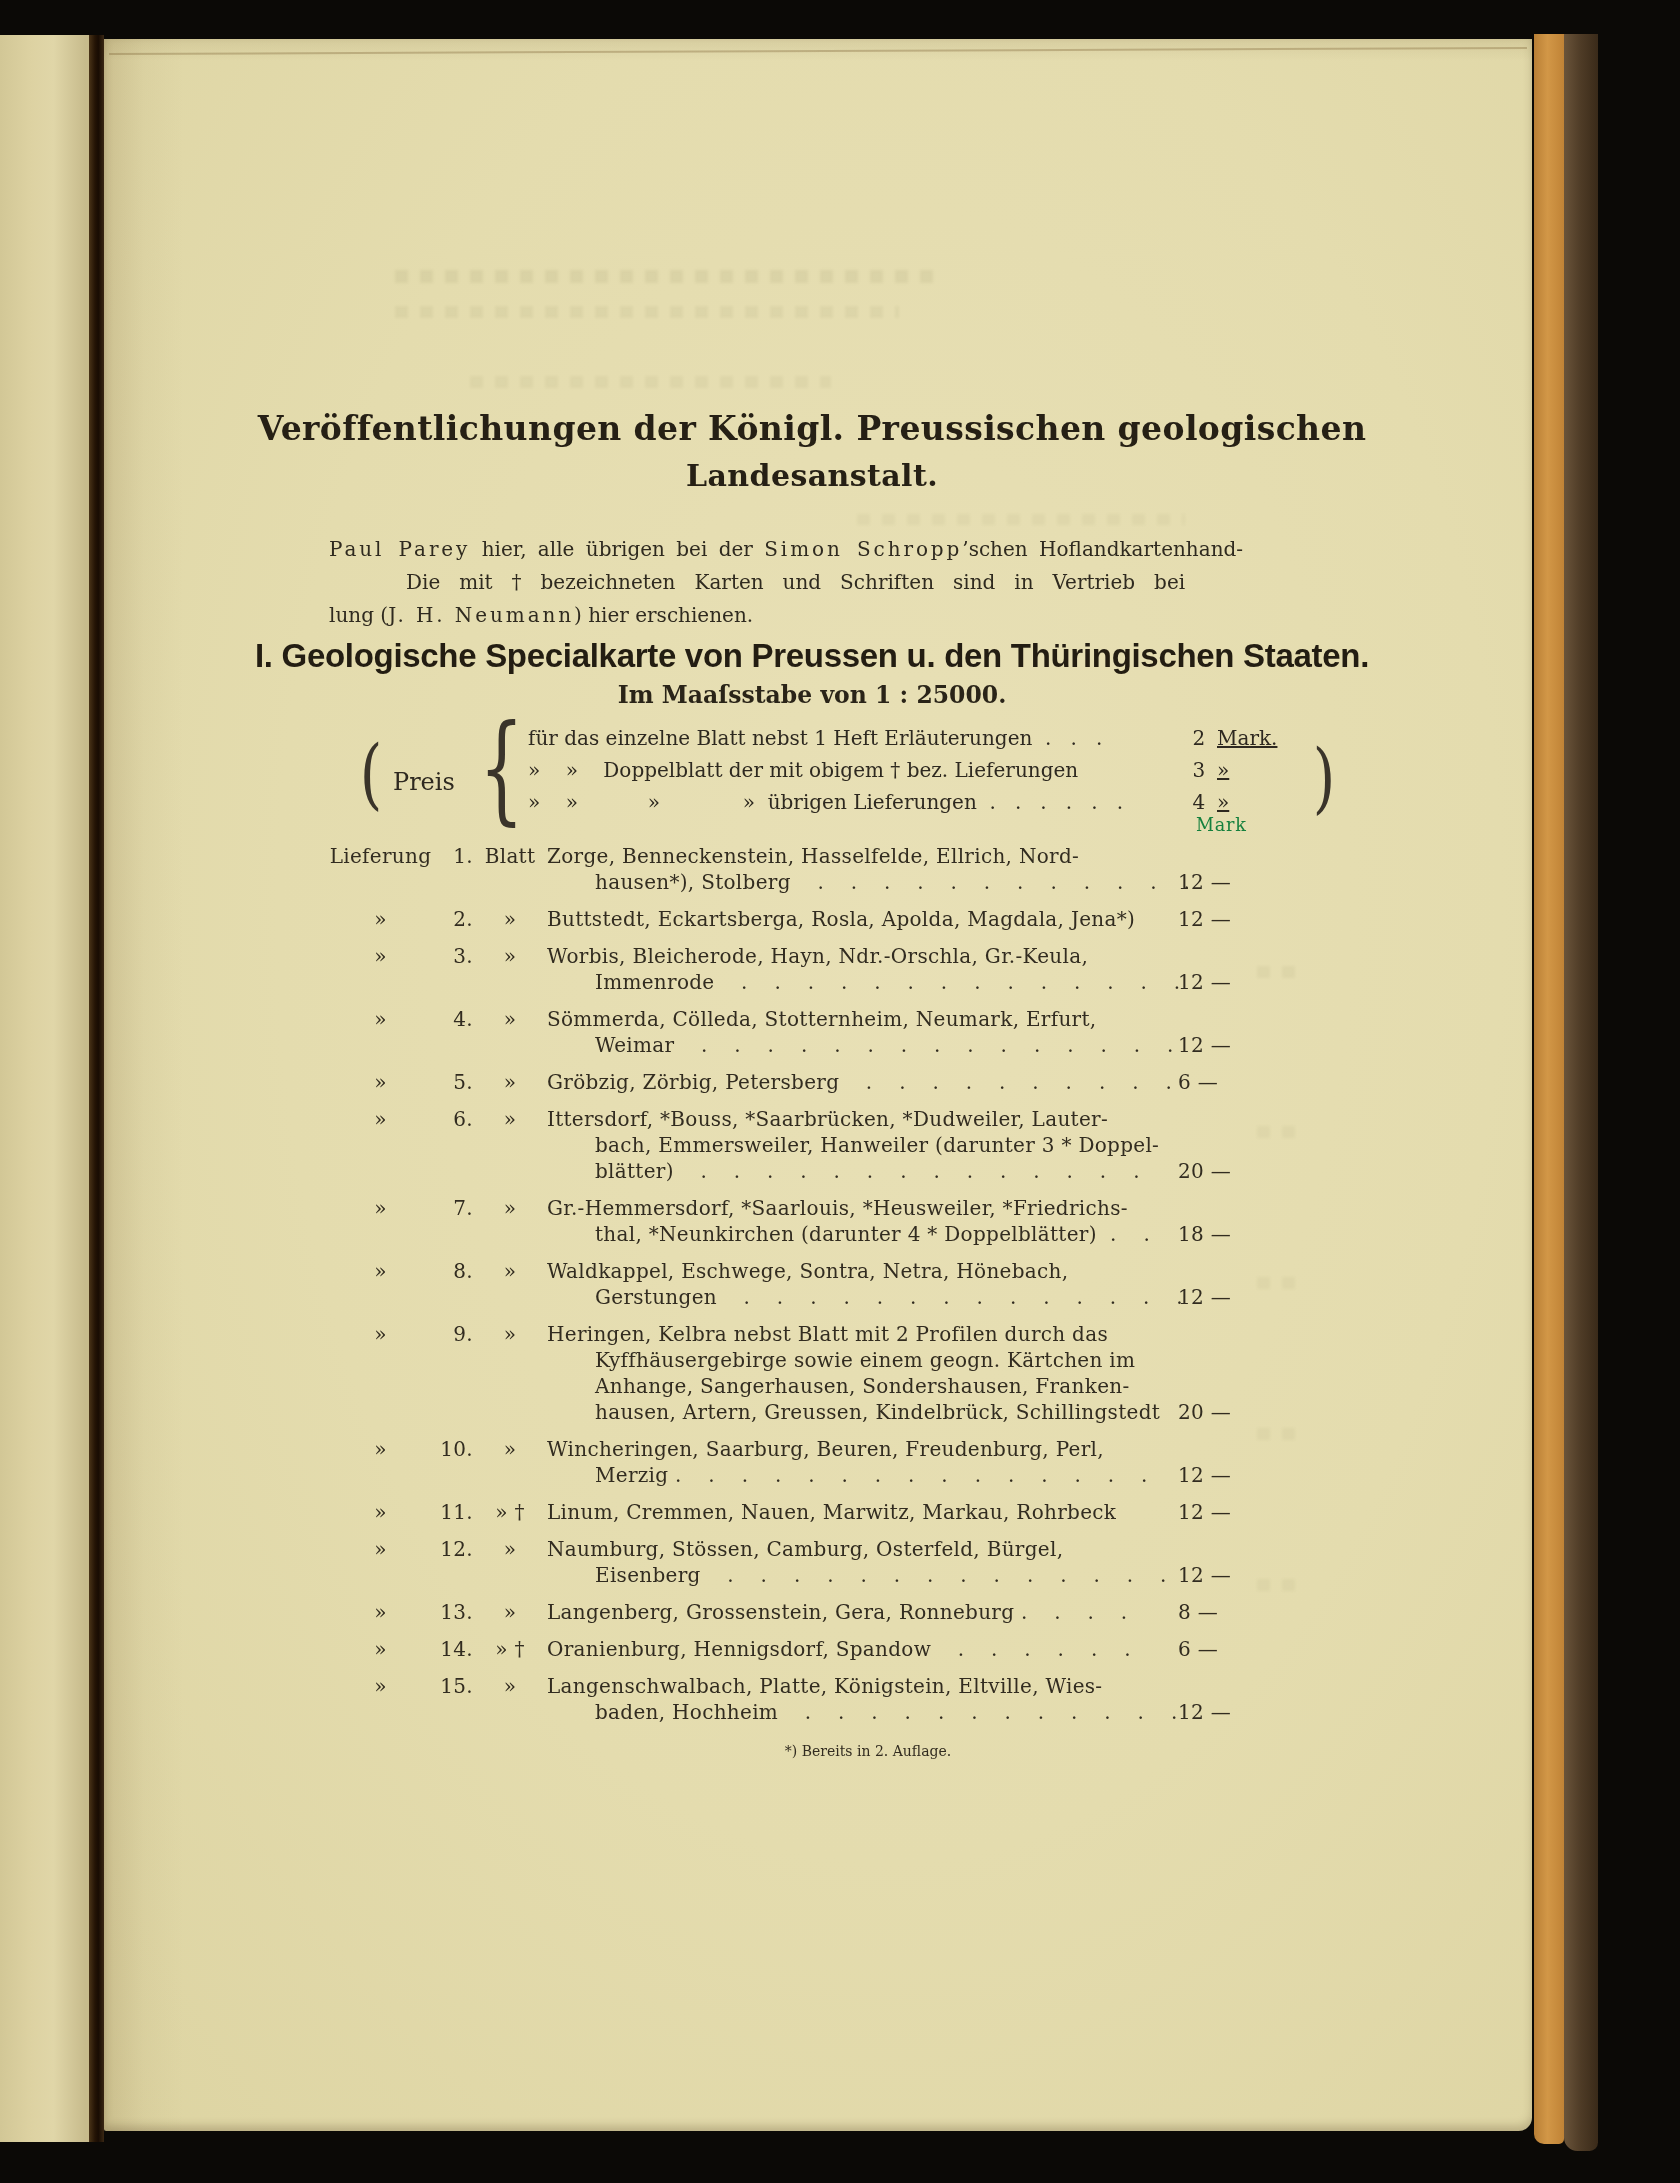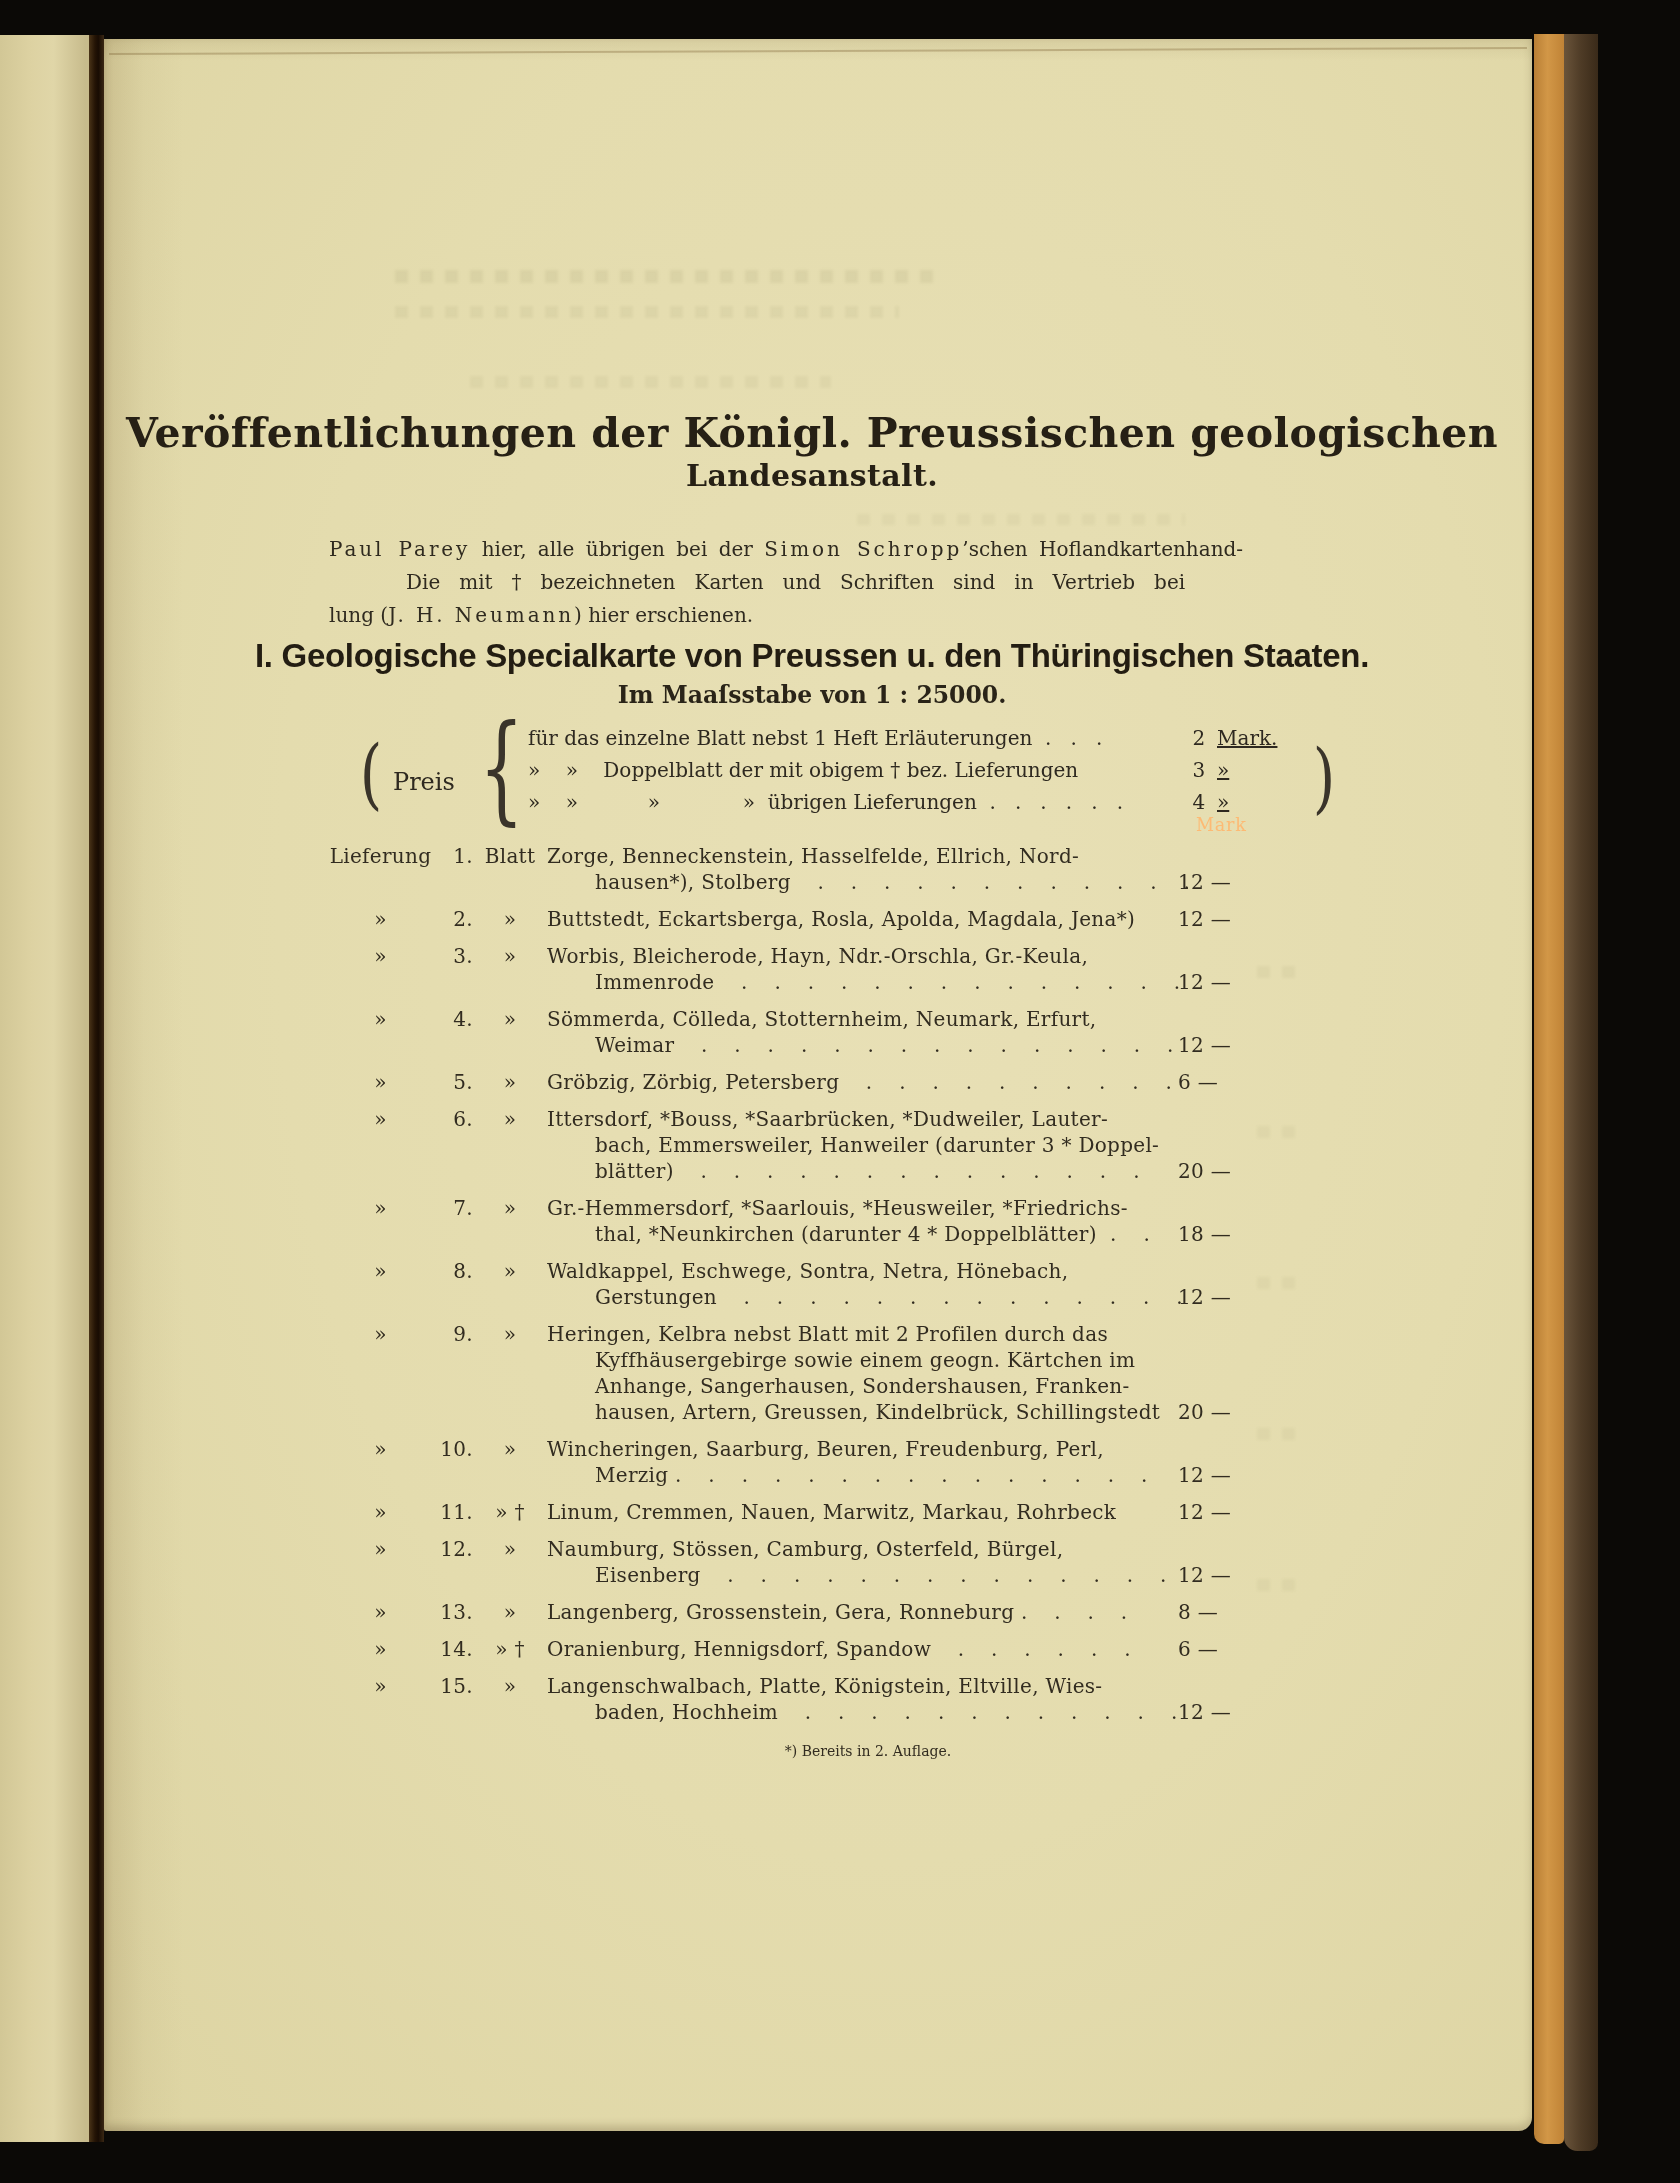--- a/index.html
+++ b/index.html
@@ -42,21 +42,21 @@
     border-radius:0 0 8.4px 13.4px;
   }
   
   .bleed{
     position:absolute;filter:blur(1.7px);
     background:repeating-linear-gradient(90deg,rgba(105,105,58,0.16) 0 13.4px,rgba(0,0,0,0) 13.4px 25px);
   }
   
   .content{position:absolute;left:104px;top:39px;width:1428px;height:2092px;}
   .t-line{position:absolute;left:0;width:1416px;text-align:center;font-weight:bold;color:#262015;}
-  .title1{top:370px;font-size:41px;letter-spacing:0.4px;}
+  .title1{top:370px;font-size:33px;letter-spacing:0.4px;}
   .title2{top:419px;font-size:30px;letter-spacing:0.4px;}
   .intro{position:absolute;left:225px;top:494px;width:941px;font-size:20px;line-height:33px;color:#2f2a1f;}
   .intro .iline{white-space:pre;}
   .intro .l1{padding-left:77px;word-spacing:12.6px;}
   .intro .l2{word-spacing:5px;}
   .sperr{letter-spacing:2.9px;}
   .sec-head{
     position:absolute;top:598px;left:0;width:1416px;text-align:center;
     font-family:"Liberation Sans", sans-serif;font-weight:700;font-size:33px;
     letter-spacing:-0.3px;color:#231d12;
@@ -70,21 +70,21 @@
   .paren-left{left:0;top:25px;}
   .paren-right{right:8.4px;top:28.6px;}
   .preis-label{position:absolute;left:37px;top:49px;font-size:24px;color:#2e2920;}
   .bigbrace{position:absolute;left:108px;top:3.4px;font-size:118px;line-height:92px;color:#3a342a;transform:scaleX(0.6);}
   .plines{position:absolute;left:172px;top:6.7px;width:760px;}
   .pline{display:flex;height:32px;align-items:baseline;}
   .ptext{white-space:pre;}
   .pspacer{flex:1;}
   .pvalue{width:22px;text-align:right;}
   .punit{width:71px;padding-left:11.8px;white-space:pre;text-decoration:underline;}
-  .mark-header{position:absolute;left:1092px;top:776px;font-size:17.6px;letter-spacing:0.8px;color:#fdba74;}
+  .mark-header{position:absolute;left:1092px;top:776px;font-size:17.6px;letter-spacing:0.8px;color:#15803d;}
   .entries{position:absolute;left:229px;top:804px;width:924px;font-size:20px;color:#322c20;}
   .entry{display:flex;line-height:26px;margin-bottom:11px;letter-spacing:0.3px;justify-content:center;}
   .c1{width:105px;text-align:center;flex:none;}
   .c2{width:40px;text-align:right;flex:none;}
   .c3{width:74px;text-align:center;flex:none;}
   .c4{width:621px;flex:none;}
   .c4 .line{display:block;white-space:pre;}
   .c4 .line.cont{padding-left:48px;}
   .price{width:84px;flex:none;padding-left:10px;display:flex;align-items:flex-end;white-space:pre;}
   .footnote{position:absolute;left:445px;top:1704px;width:638px;text-align:center;font-size:14px;color:#322c20;}

